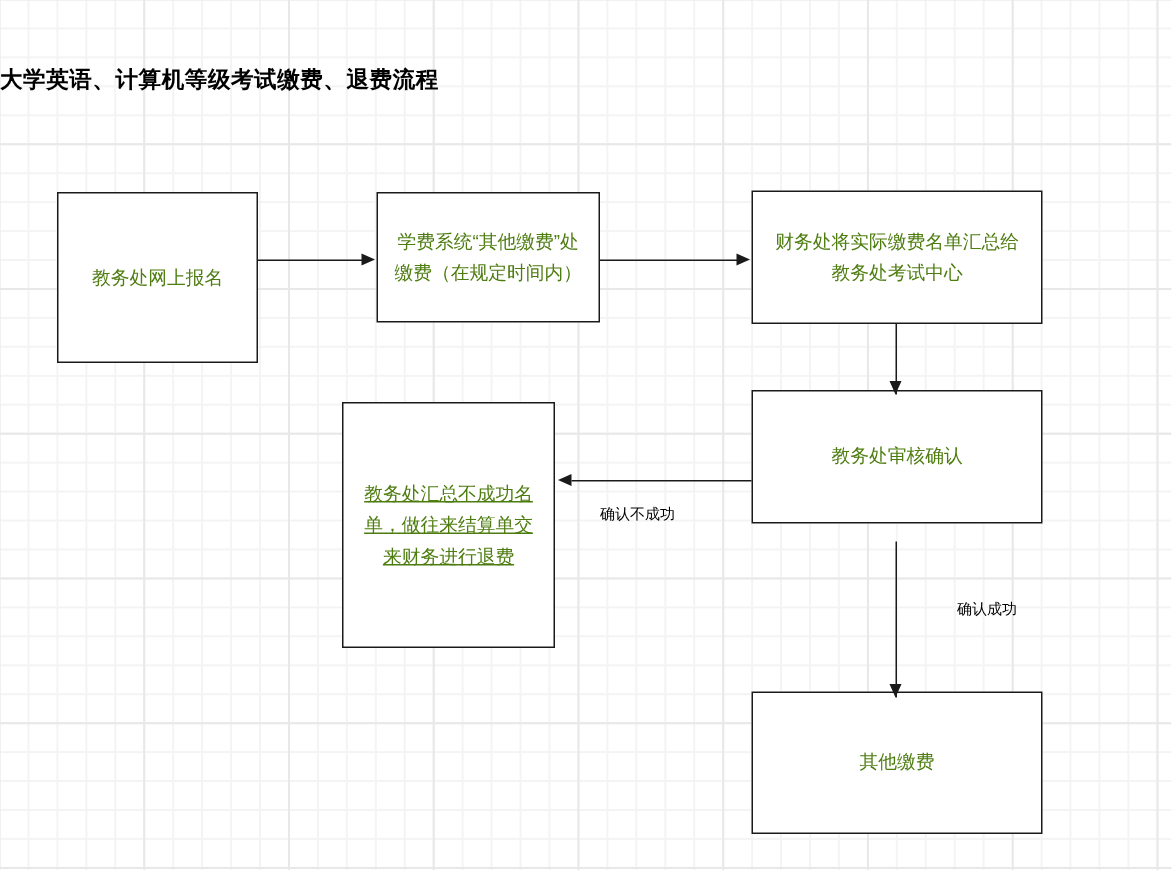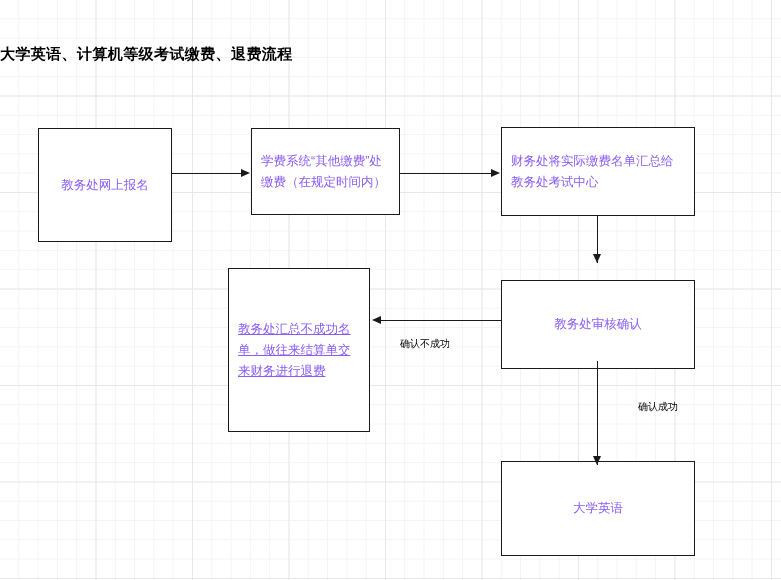--- a/index.html
+++ b/index.html
@@ -39,35 +39,35 @@
     line-height: 20px;
   }
   .node {
     position: absolute;
     box-sizing: border-box;
     border: 1.3px solid #1a1a1a;
     background: #ffffff;
     display: flex;
     align-items: center;
     justify-content: center;
-    color: #8b5cf6;
+    color: #4d7c0f;
     font-size: 12.5px;
     line-height: 21px;
-    text-align: left;
+    text-align: center;
   }
   .node .txt {
     display: block;
     padding: 0 9px;
     word-break: break-all;
   }
   #node-enroll      { left: 38px;  top: 128px; width: 134px; height: 114px; }
   #node-pay         { left: 251px; top: 128px; width: 149px; height: 87px; }
   #node-finance     { left: 501px; top: 127px; width: 194px; height: 89px; }
   #node-refund      { left: 228px; top: 268px; width: 142px; height: 164px; text-decoration: underline; }
-  #node-verify      { left: 501px; top: 280px; width: 194px; height: 89px; }
+  #node-verify      { left: 501px; top: 260px; width: 194px; height: 89px; }
   #node-exam        { left: 501px; top: 461px; width: 194px; height: 95px; }
 
   .edge { position: absolute; }
   .edge-line-h {
     position: absolute;
     height: 0;
     border-top: 1.3px solid #1a1a1a;
   }
   .edge-line-v {
     position: absolute;
@@ -122,21 +122,21 @@
 
   <div class="node" id="node-refund">
     <span class="txt">教务处汇总不成功名单，做往来结算单交来财务进行退费</span>
   </div>
 
   <div class="node" id="node-verify">
     <span class="txt">教务处审核确认</span>
   </div>
 
   <div class="node" id="node-exam">
-    <span class="txt">大学英语</span>
+    <span class="txt">其他缴费</span>
   </div>
 
   <div class="edge">
     <div class="edge-line-h" style="left:172px; top:173px; width:70px;"></div>
     <div class="head head-right" style="left:241px; top:168.5px;"></div>
   </div>
 
   <div class="edge">
     <div class="edge-line-h" style="left:400px; top:173px; width:92px;"></div>
     <div class="head head-right" style="left:491px; top:168.5px;"></div>

